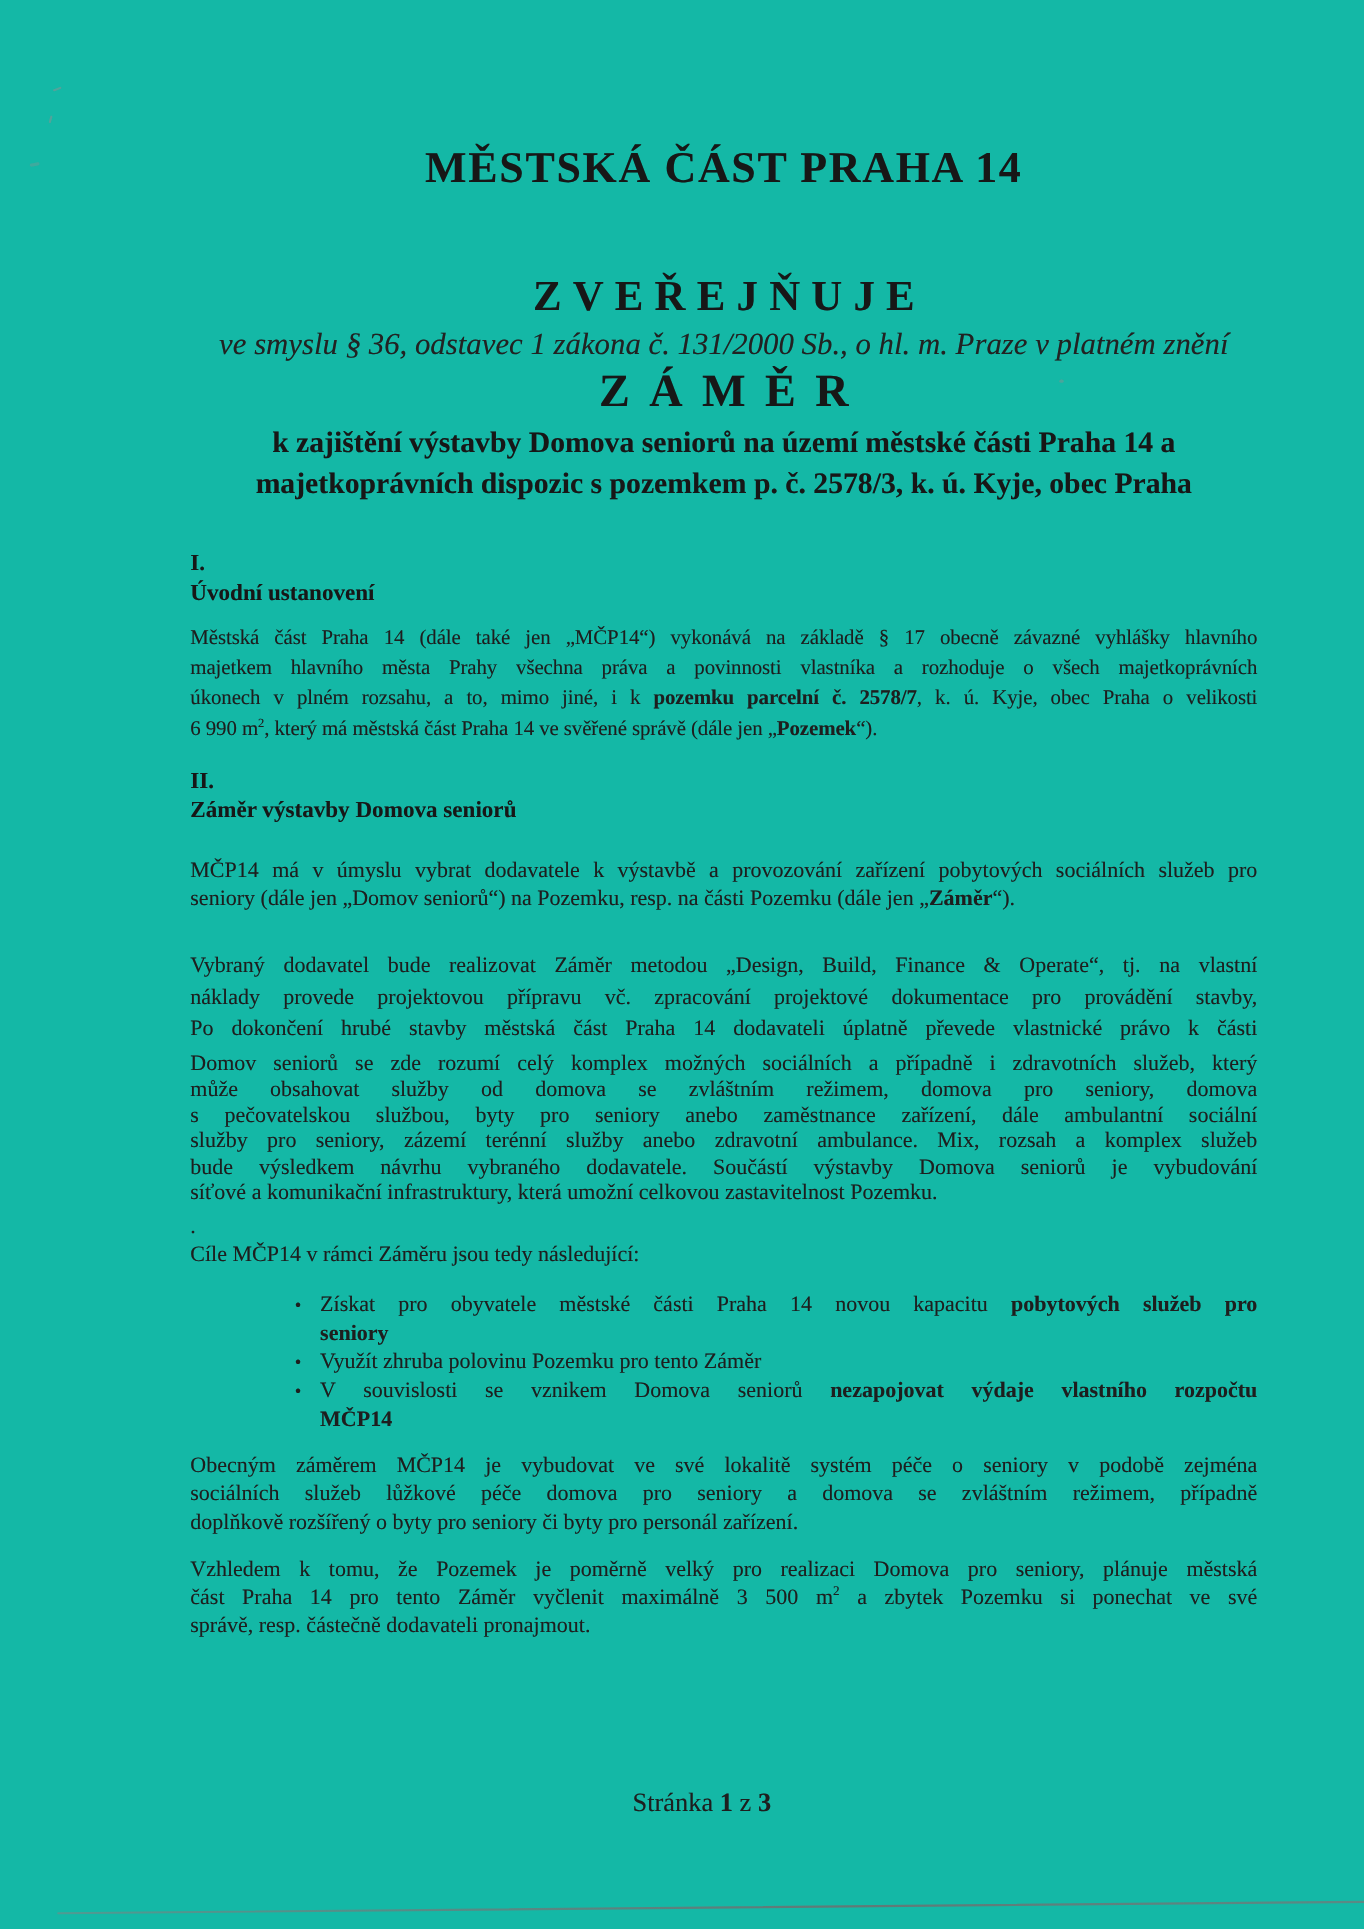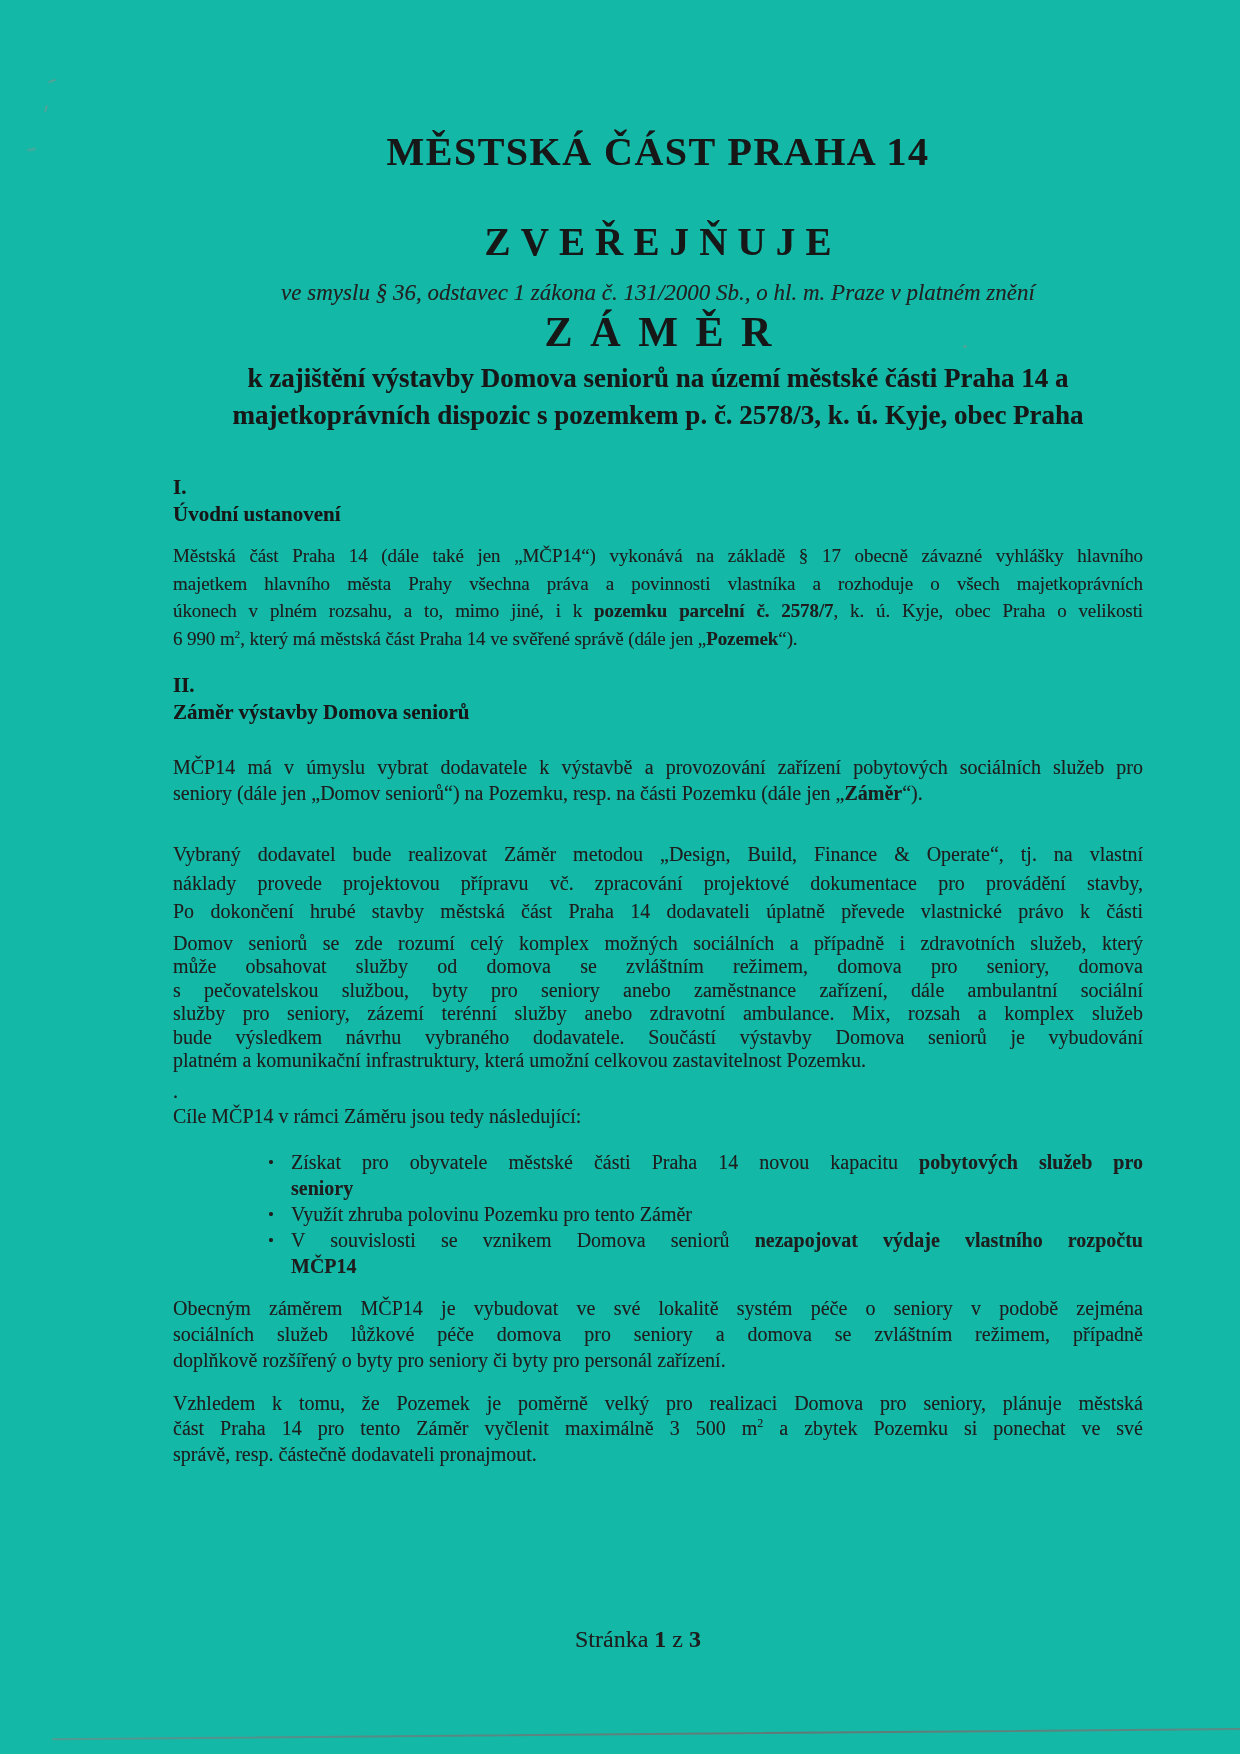--- a/index.html
+++ b/index.html
@@ -3,22 +3,22 @@
 <meta charset="utf-8">
 <style>
   html,body{margin:0;padding:0;background:#fff;}
   .page{
     position:relative;width:1240px;height:1754px;background:#14b8a6;
     color:#1e1e1e;font-family:"Liberation Serif","DejaVu Serif",serif;
     overflow:hidden;text-shadow:0 0 0.5px rgba(25,25,25,0.38);padding-left:36px;
   }
   .content{padding:128px 133px 0 137px;}
   .doc-title{font-size:40px;font-weight:700;text-align:center;letter-spacing:1.5px;color:#171717;}
-  .announce{margin-top:44px;font-size:39px;font-weight:700;text-align:center;letter-spacing:0.26em;text-indent:0.26em;color:#171717;}
-  .legal{margin-top:16px;font-size:23px;font-style:italic;text-align:center;color:#222;}
+  .announce{margin-top:72px;font-size:39px;font-weight:700;text-align:center;letter-spacing:0.26em;text-indent:0.26em;color:#171717;}
+  .legal{margin-top:6px;font-size:28px;font-style:italic;text-align:center;color:#222;}
   .zamer{margin-top:2px;font-size:42px;font-weight:700;text-align:center;letter-spacing:0.42em;text-indent:0.42em;color:#171717;}
   .subtitle{margin-top:4px;font-size:27px;font-weight:700;text-align:center;line-height:37px;color:#171717;}
   .section-heading{margin-top:40px;font-size:21px;font-weight:700;line-height:27px;color:#171717;}
   .page section:nth-of-type(2) .section-heading{margin-top:20px;}
   .para{margin-top:24px;font-size:20px;line-height:26.5px;}
   .pline{text-align:justify;text-align-last:justify;}
   .pline.last{text-align-last:left;}
   sup{font-size:0.6em;line-height:0;}
   .b{font-weight:700;}
   [data-block="intro"]{font-size:19px;line-height:27.5px;margin-top:14px;letter-spacing:-0.1px;}
@@ -88,21 +88,21 @@
             <div class="pline"><span>Vybraný dodavatel bude realizovat Záměr metodou „Design, Build, Finance &amp; Operate“, tj. na vlastní</span></div>
             <div class="pline"><span>náklady provede projektovou přípravu vč. zpracování projektové dokumentace pro provádění stavby,</span></div>
             <div class="pline"><span>Po dokončení hrubé stavby městská část Praha 14 dodavateli úplatně převede vlastnické právo k části</span></div>
           </div>
           <div class="para" data-block="services-scope">
             <div class="pline"><span>Domov seniorů se zde rozumí celý komplex možných sociálních a případně i zdravotních služeb, který</span></div>
             <div class="pline"><span>může obsahovat služby od domova se zvláštním režimem, domova pro seniory, domova</span></div>
             <div class="pline"><span>s pečovatelskou službou, byty pro seniory anebo zaměstnance zařízení, dále ambulantní sociální</span></div>
             <div class="pline"><span>služby pro seniory, zázemí terénní služby anebo zdravotní ambulance. Mix, rozsah a komplex služeb</span></div>
             <div class="pline"><span>bude výsledkem návrhu vybraného dodavatele. Součástí výstavby Domova seniorů je vybudování</span></div>
-            <div class="pline last"><span>platném a komunikační infrastruktury, která umožní celkovou zastavitelnost Pozemku.</span></div>
+            <div class="pline last"><span>síťové a komunikační infrastruktury, která umožní celkovou zastavitelnost Pozemku.</span></div>
           </div>
           <div class="para" data-block="goals-intro">
             <div class="pline last"><span>.</span></div>
             <div class="pline last"><span>Cíle MČP14 v rámci Záměru jsou tedy následující:</span></div>
           </div>
           <div class="para bullets" data-block="goals-list">
             <div class="bullet-item">
               <span class="bullet-marker">•</span>
               <div class="bullet-text">
                 <div class="pline"><span>Získat pro obyvatele městské části Praha 14 novou kapacitu </span><span class="b">pobytových služeb pro</span></div>

